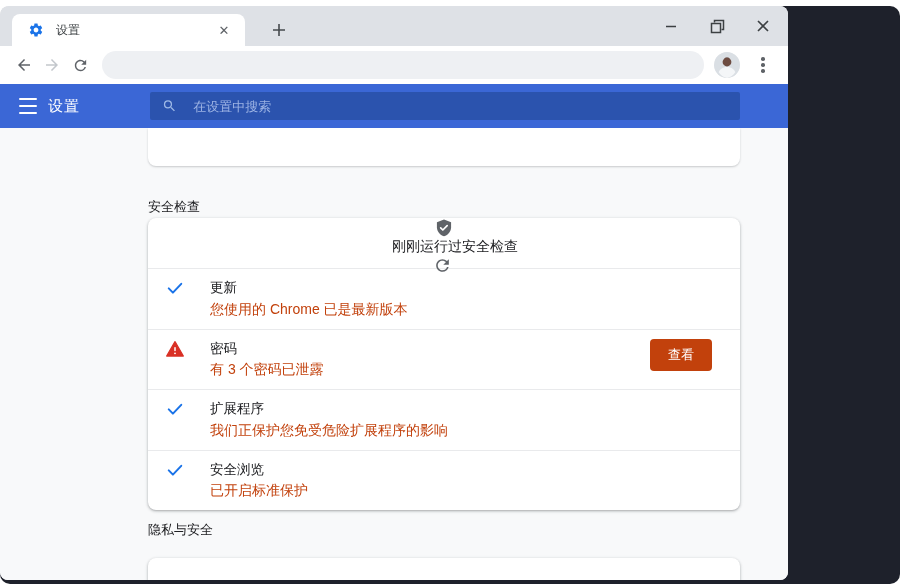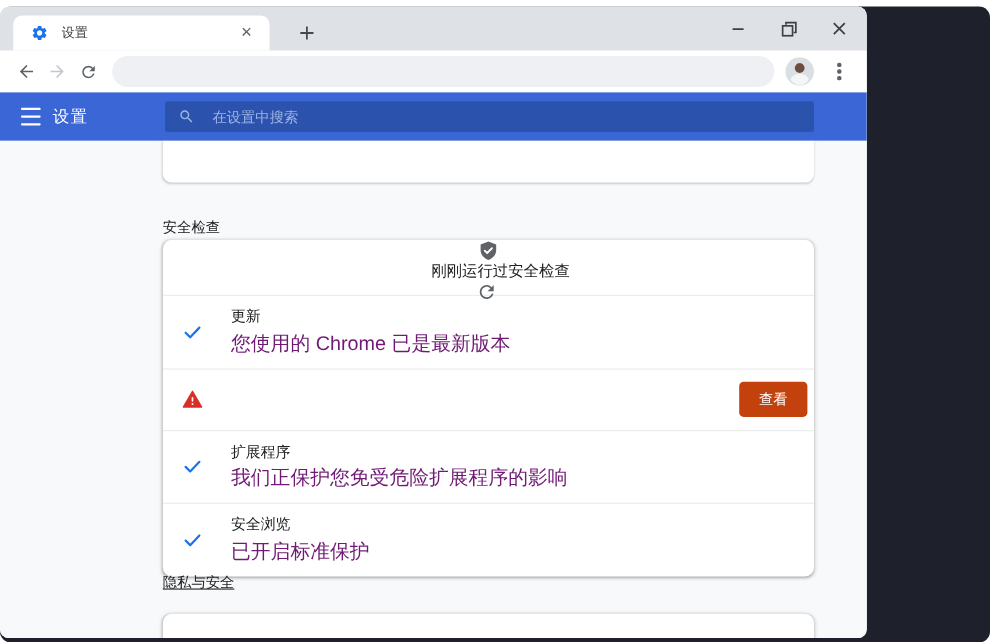--- a/index.html
+++ b/index.html
@@ -39,33 +39,33 @@
   .header-search { position:absolute; left:150px; top:8px; width:590px; height:28px; background:#2b53ae; border-radius:2px; display:flex; align-items:center; padding:0 12px; }
   .header-search input { border:none; background:transparent; outline:none; color:#84cc16; font-size:13px; margin-left:16px; width:100%; font-family:inherit; }
   .header-search input::placeholder { color:#9db4e4; opacity:1; }
 
   
   .content { position:relative; height:452px; background:#f8f9fa; overflow:hidden; }
   .card { position:absolute; left:148px; width:592px; background:#fff; box-shadow:0 1px 2px rgba(60,64,67,.3), 0 1px 3px 1px rgba(60,64,67,.12); }
   .card-top-partial { top:0; height:38px; border-radius:0 0 8px 8px; box-shadow:0 1px 2px rgba(60,64,67,.25); }
   .section-label { position:absolute; left:148px; font-size:13px; font-weight:500; color:#202124; }
   .label-safety { top:70px;font-family:Liberation Mono, monospace; }
-  .label-privacy { top:393px;text-decoration:underline; }
+  .label-privacy { top:393px; }
 
   .safety-card { top:90px; border-radius:8px; }
   .status-row { height:50px; display:flex; align-items:center; padding:0 18px 0 15px;flex-direction:column; }
   .status-icon { width:20px; height:20px; flex:0 0 20px; margin-left:2px; }
   .status-title { flex:1; font-size:14px; color:#202124; margin-left:25px; }
   .refresh-btn { width:22px; height:22px; display:flex; align-items:center; justify-content:center; border-radius:50%; }
 
-  .check-row { min-height:56px; border-top:1px solid #e9eaec; display:flex; align-items:center; padding:9px 6px 9px 15px; }
+  .check-row { min-height:56px; border-top:1px solid #e9eaec; display:flex; padding:9px 28px 9px 15px; }
   .row-icon { width:20px; height:20px; flex:0 0 20px; margin-left:2px; }
   .row-text { flex:1; margin-left:25px; }
   .row-title { font-size:13.5px; color:#202124; line-height:1.45; }
-  .row-sub { font-size:18px; color:#701a75; line-height:1.5; margin-top:1px; }
+  .row-sub { font-size:14px; color:#c2410c; line-height:1.5; margin-top:1px; }
   .action-btn { flex:0 0 auto; min-width:62px; height:32px; background:#c2410c; color:#fff; border:none; border-radius:4px; font-size:13px; font-family:inherit; padding:0 16px; cursor:pointer; }
 
   .card-bottom-partial { top:430px; height:60px; border-radius:8px 8px 0 0; }
 </style>
 </head>
 <body>
 
 <div class="stage">
   <div class="backdrop"></div>
 
@@ -184,20 +184,22 @@
           </div>
         </div>
 
         <div class="check-row">
           <svg class="row-icon" viewBox="0 0 24 24">
               <path d="M12 3.2 22 20.4H2L12 3.2z" fill="#d93025" stroke="#d93025" stroke-width="1.5" stroke-linejoin="round"></path>
               <rect x="11.1" y="9.5" width="1.8" height="5.2" rx="0.9" fill="#fff"></rect>
               <circle cx="12" cy="17.2" r="1.1" fill="#fff"></circle>
             </svg>
           <div class="row-text">
+            <div class="row-title">密码</div>
+            <div class="row-sub">有 3 个密码已泄露</div>
           </div>
           <button class="action-btn">查看</button>
         </div>
 
         <div class="check-row">
           <svg class="row-icon" viewBox="0 0 24 24">
               <path d="M4.5 12.5l5 5L19.5 7" fill="none" stroke="#1a73e8" stroke-width="2.4" stroke-linecap="round" stroke-linejoin="round"></path>
             </svg>
           <div class="row-text">
             <div class="row-title">扩展程序</div>

